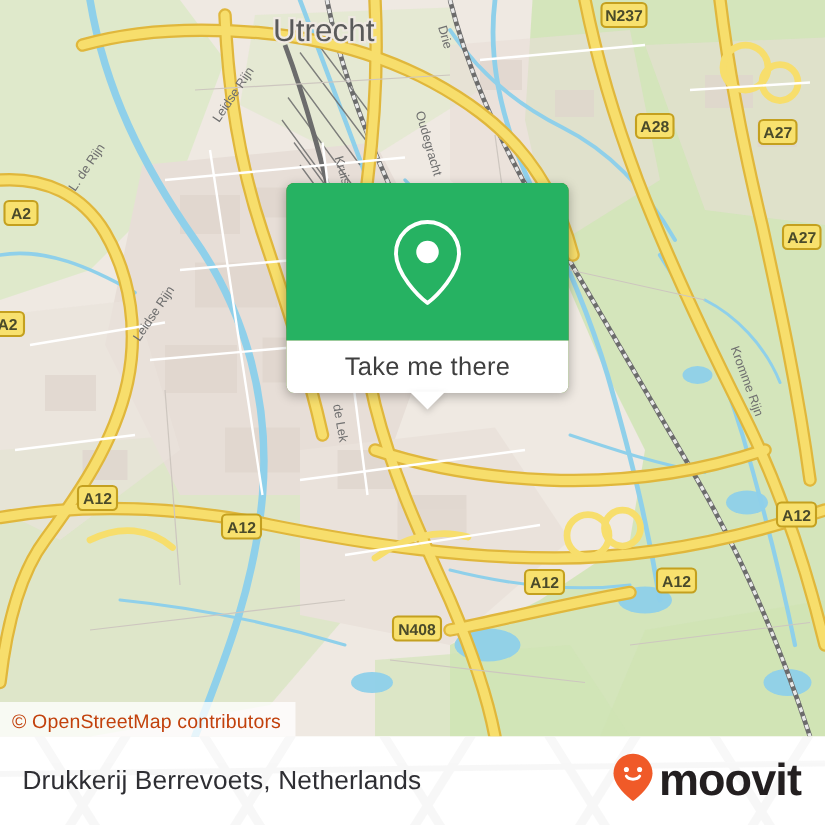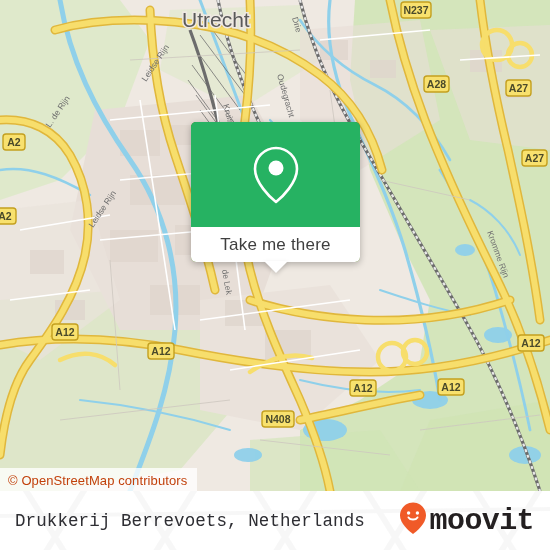--- a/index.html
+++ b/index.html
@@ -37,21 +37,21 @@
     color: #c2410c;
     line-height: 20px;
     white-space: nowrap;
     letter-spacing: .1px;
   }
 
   
   #callout {
     position: absolute;
     left: 191px; top: 122px;
-    width: 169px;
+    width: 188px;
     border-radius: 5px;
     box-shadow: 0 2px 7px rgba(0,0,0,.28);
     background: #4d7c0f;
     overflow: visible;
   }
   #callout-green {
     height: 105px;
     background: #26b262;
     border-radius: 5px 5px 0 0;
     display: flex;
@@ -82,21 +82,20 @@
     filter: drop-shadow(0 2px 2px rgba(0,0,0,.17));
   }
 
   
   #footer {
     position: absolute;
     left: 0; top: 491px;
     width: 550px; height: 59px;
     background: #ffffff;
     overflow: hidden;
-    font-family: Liberation Mono, monospace;
   }
   #footer-watermark {
     position: absolute; left:0; top:0; width:550px; height:59px;
     opacity: .5;
   }
   #footer-title {
     position: absolute;
     left: 15px; top: 0; height: 59px;
     display: flex; align-items: center;
     font-size: 17.5px;

